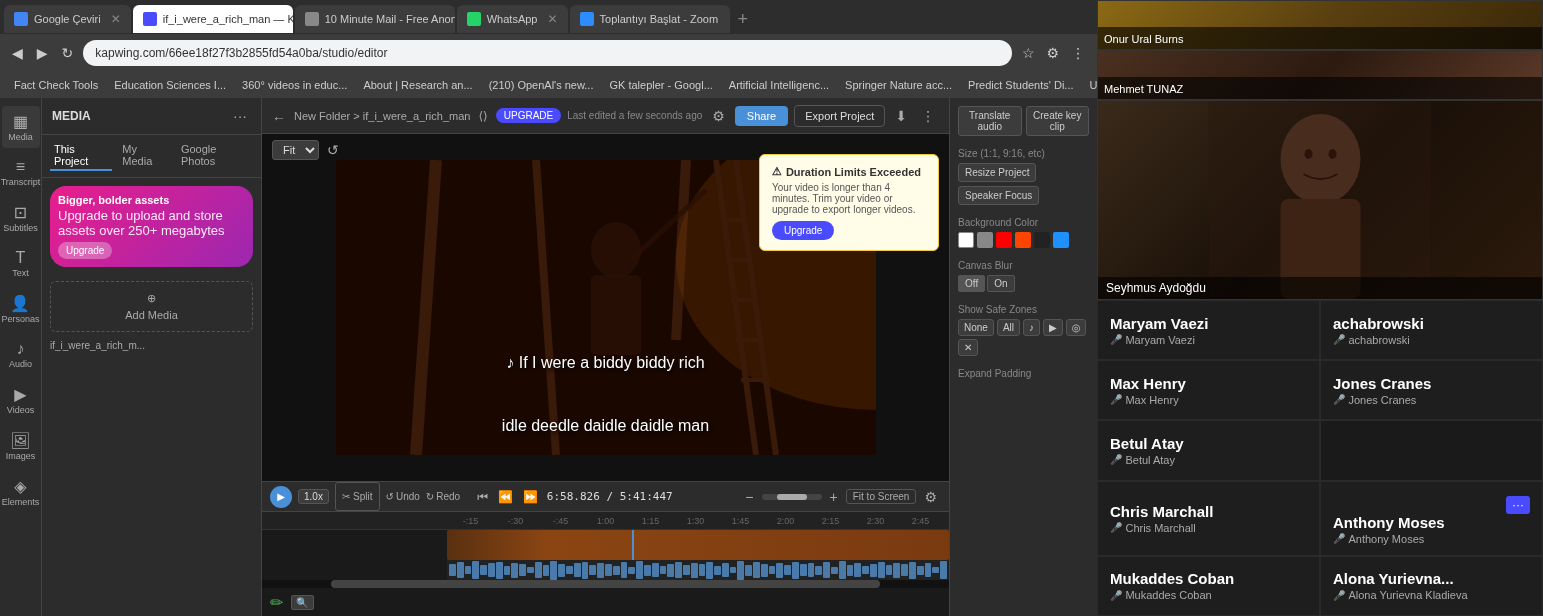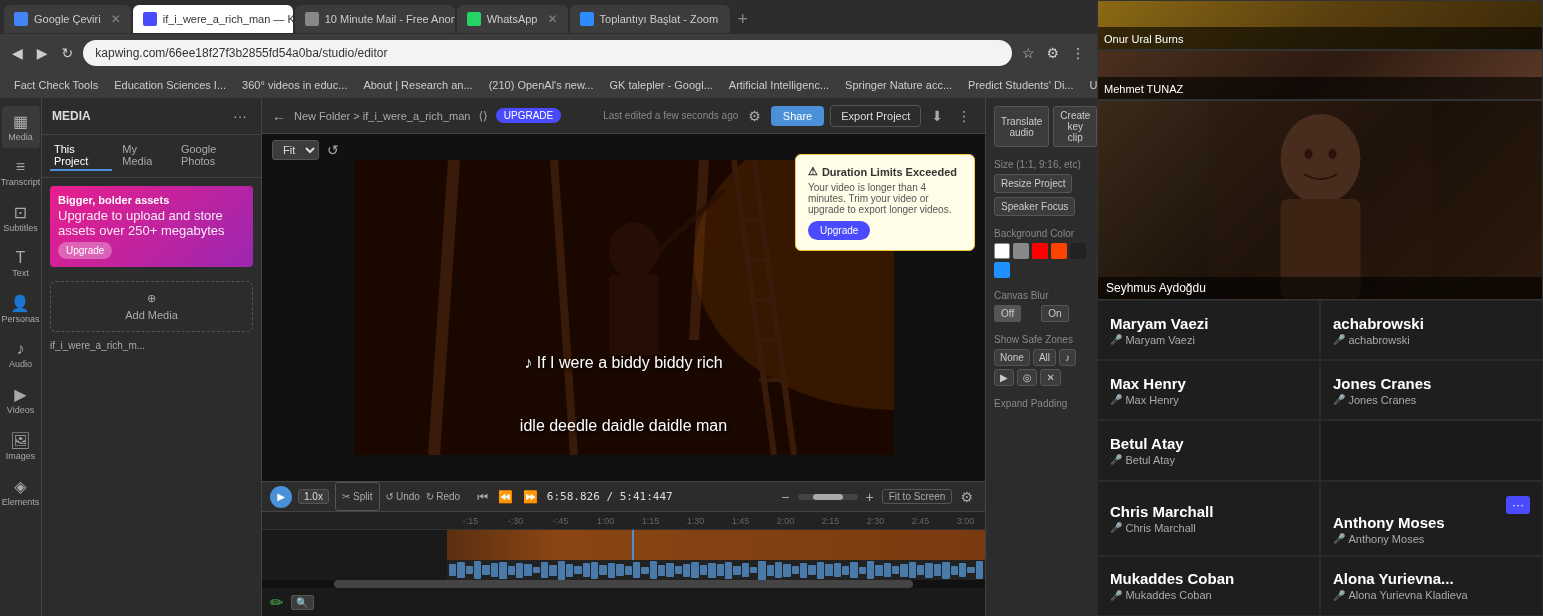--- a/index.html
+++ b/index.html
@@ -36,21 +36,21 @@
     .sidebar-icon { font-size: 16px; color: #aaa; }
     .sidebar-label { font-size: 9px; color: #aaa; text-align: center; line-height: 1; }
 
     
     .media-panel { width: 220px; background: #2c2c2c; border-right: 1px solid #444; display: flex; flex-direction: column; flex-shrink: 0; overflow: hidden; }
     .media-header { padding: 8px 10px; display: flex; justify-content: space-between; align-items: center; border-bottom: 1px solid #444; }
     .media-title { font-size: 12px; font-weight: bold; color: #ddd; }
     .media-tabs { display: flex; padding: 6px 8px; gap: 6px; border-bottom: 1px solid #444; }
     .media-tab { font-size: 11px; color: #aaa; cursor: pointer; padding: 2px 4px; }
     .media-tab.active { color: #fff; border-bottom: 2px solid #4a90d9; }
-    .upgrade-banner { margin: 8px; border-radius: 4px; background: linear-gradient(135deg, #e91e8c, #9c27b0); padding: 8px; color: white; position: relative; overflow: hidden; }
+    .upgrade-banner { margin: 8px; border-radius: 16px; background: linear-gradient(135deg, #e91e8c, #9c27b0); padding: 8px; color: white; position: relative; overflow: hidden; }
     .upgrade-banner-title { font-size: 11px; font-weight: bold; }
     .upgrade-banner-text { font-size: 13px; opacity: 0.9; margin-top: 2px; }
     .upgrade-btn-small { background: rgba(255,255,255,0.3); border: none; color: white; font-size: 10px; padding: 3px 8px; border-radius: 10px; cursor: pointer; margin-top: 4px; }
     .add-media-btn { display: flex; flex-direction: column; align-items: center; gap: 4px; padding: 10px; border: 1px dashed #555; border-radius: 6px; margin: 6px 8px; cursor: pointer; color: #aaa; font-size: 11px; }
     .media-thumbnail { position: relative; margin: 0 8px 4px; border-radius: 4px; overflow: hidden; background: #444; }
     .media-thumb-img { width: 100%; height: 60px; background: linear-gradient(135deg, #8B4513, #4a2810); border-radius: 4px; }
     .media-thumb-duration { position: absolute; bottom: 2px; left: 2px; background: rgba(0,0,0,0.7); color: white; font-size: 9px; padding: 1px 3px; border-radius: 2px; }
     .media-thumb-name { font-size: 10px; color: #aaa; padding: 2px 8px; overflow: hidden; text-overflow: ellipsis; white-space: nowrap; }
 
     
@@ -74,28 +74,28 @@
     
     .duration-popup { position: absolute; top: 20px; right: 10px; background: #fffde7; border: 1px solid #f5c842; border-radius: 6px; padding: 10px 12px; width: 180px; font-size: 11px; z-index: 10; }
     .duration-popup-title { font-weight: bold; color: #333; margin-bottom: 4px; display: flex; align-items: center; gap: 4px; }
     .duration-popup-text { color: #555; font-size: 10px; }
     .duration-popup-btn { background: #4a4aff; color: white; border: none; padding: 4px 12px; border-radius: 10px; font-size: 10px; cursor: pointer; margin-top: 6px; }
 
     .fit-control { position: absolute; top: 6px; left: 10px; display: flex; align-items: center; gap: 4px; }
     .fit-select { background: #3c3c3c; border: 1px solid #555; color: #ddd; font-size: 11px; padding: 2px 6px; border-radius: 3px; }
 
     
-    .right-panel { width: 112px; background: #2c2c2c; border-left: 1px solid #444; overflow-y: auto; padding: 8px; font-size: 11px; color: #ccc; flex-shrink: 0; }
+    .right-panel { width: 148px; background: #2c2c2c; border-left: 1px solid #444; overflow-y: auto; padding: 8px; font-size: 11px; color: #ccc; flex-shrink: 0; }
     .right-panel-section { margin-bottom: 12px; }
     .right-panel-label { font-size: 10px; color: #888; margin-bottom: 4px; display: flex; align-items: center; gap: 2px; }
     .right-panel-buttons { display: flex; gap: 4px; flex-wrap: wrap; }
     .right-panel-btn { background: #3c3c3c; border: 1px solid #555; color: #ccc; padding: 3px 6px; border-radius: 3px; font-size: 10px; cursor: pointer; }
     .color-swatches { display: flex; gap: 3px; flex-wrap: wrap; margin-bottom: 4px; }
     .color-swatch { width: 16px; height: 16px; border-radius: 2px; cursor: pointer; }
-    .toggle-group { display: flex; gap: 20px; }
+    .toggle-group { display: flex; gap: 2px; }
     .toggle-btn { background: #3c3c3c; border: 1px solid #555; color: #ccc; padding: 2px 6px; font-size: 10px; cursor: pointer; border-radius: 2px; }
     .toggle-btn.active { background: #555; }
     .safe-zone-opts { display: flex; gap: 3px; flex-wrap: wrap; }
     .safe-zone-btn { background: #3c3c3c; border: 1px solid #555; color: #ccc; padding: 2px 5px; font-size: 10px; cursor: pointer; border-radius: 3px; }
     .translate-row { display: flex; gap: 4px; }
     .translate-btn { background: #3c3c3c; border: 1px solid #555; color: #ccc; padding: 3px 6px; border-radius: 3px; font-size: 10px; cursor: pointer; flex: 1; }
 
     
     .timeline-area { background: #1a1a1a; border-top: 1px solid #444; flex-shrink: 0; }
     .timeline-controls { display: flex; align-items: center; padding: 4px 8px; gap: 6px; background: #2c2c2c; height: 30px; border-bottom: 1px solid #444; }

